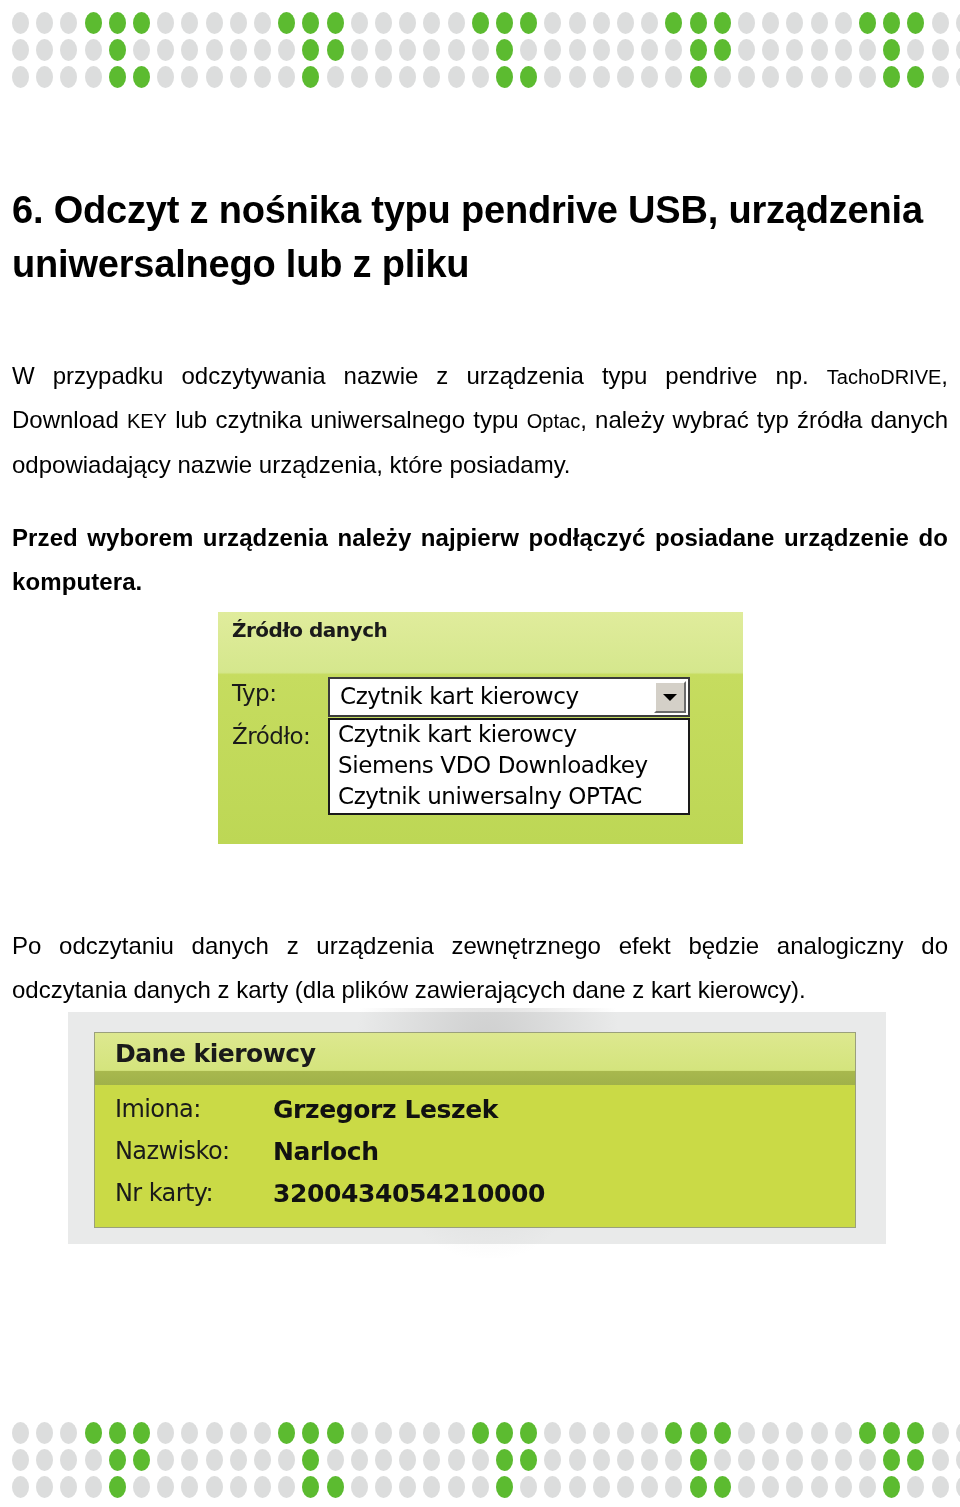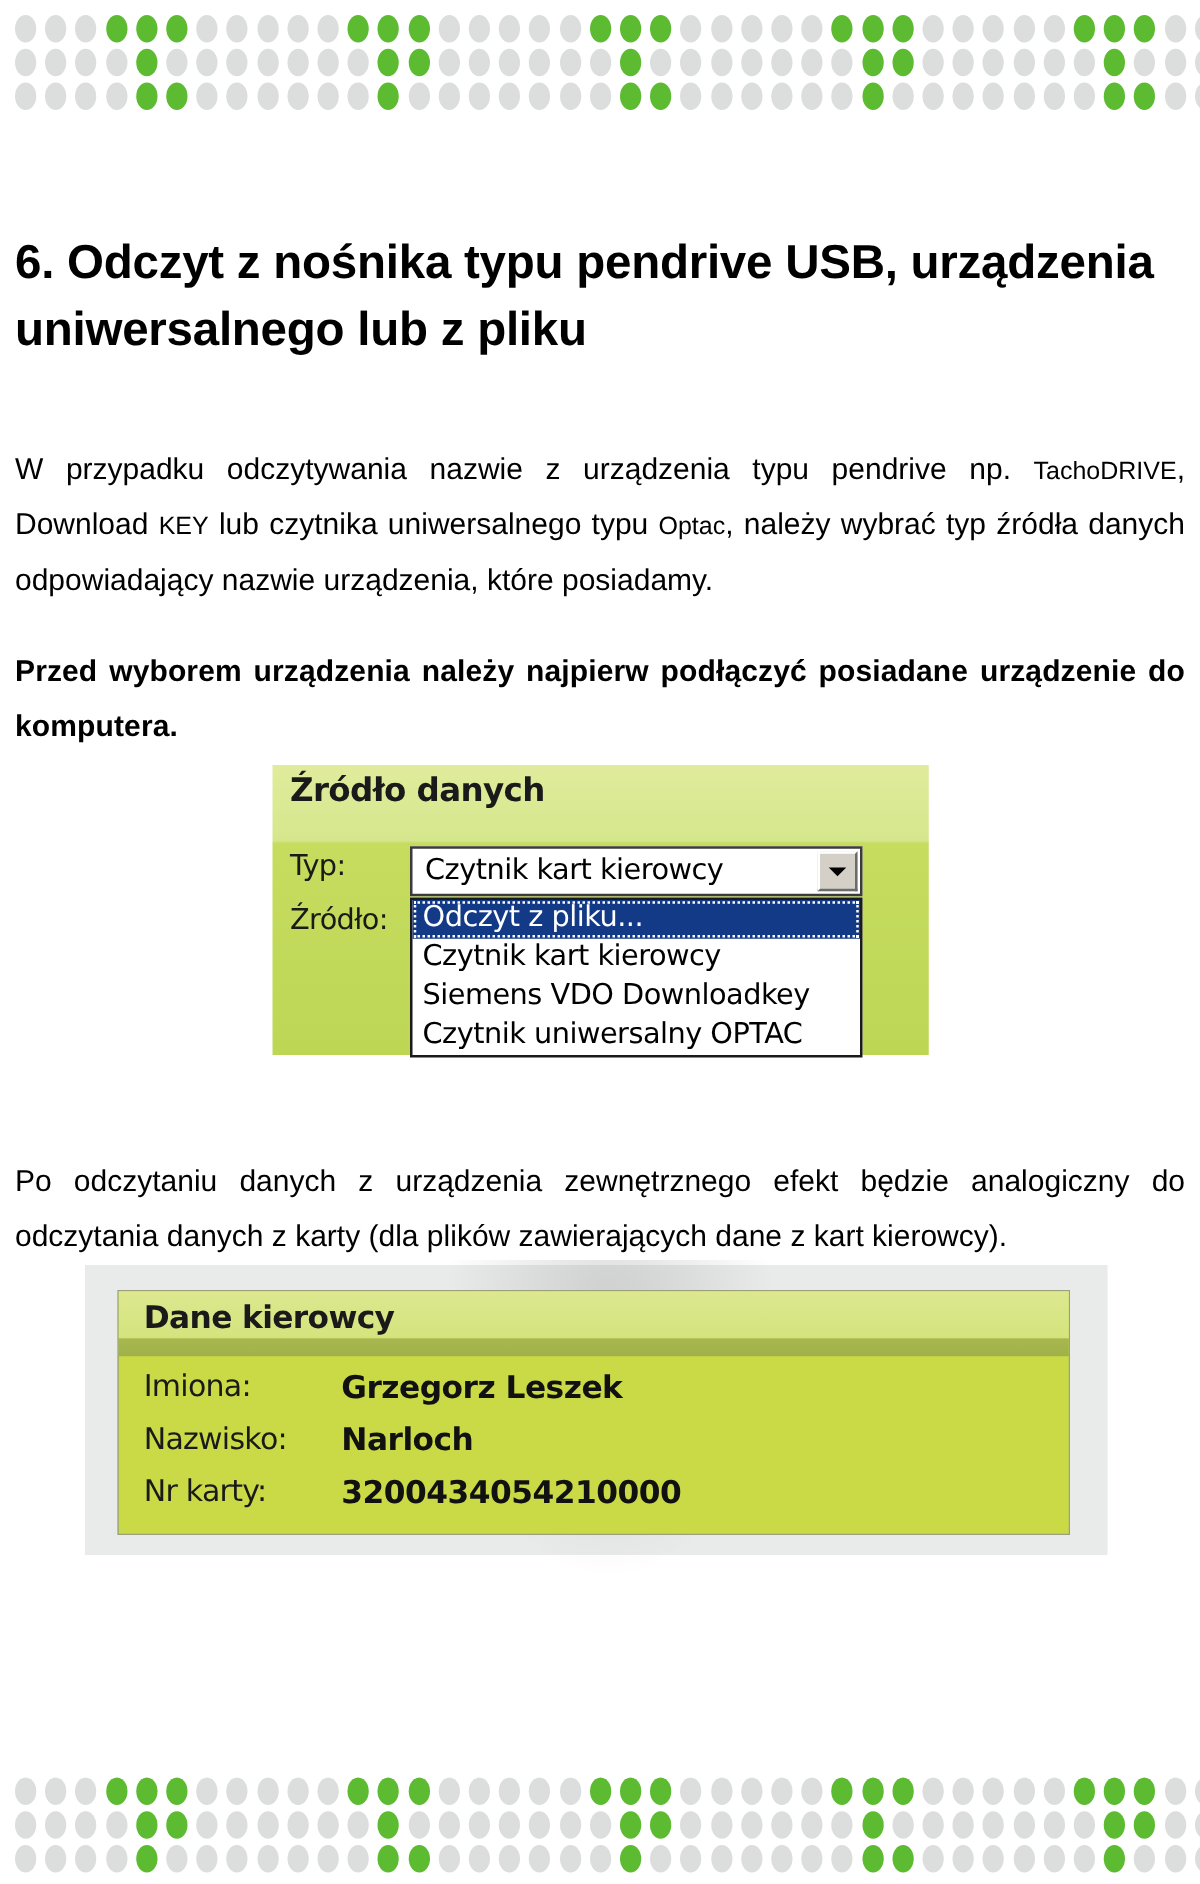--- a/index.html
+++ b/index.html
@@ -79,21 +79,21 @@
     top: 612px;
     width: 525px;
     height: 232px;
     background: linear-gradient(180deg, #e0ec9c 0%, #d5e78d 26%, #c6dc5f 27%, #bdd755 100%);
     box-shadow: 0 0 0 1px rgba(255,255,255,0.0);
   }
   .src-title {
     position: absolute;
     left: 14px;
     top: 6px;
-    font-size: 26px;
+    font-size: 20px;
     font-weight: bold;
     color: #1a1a1a;
     font-family: "DejaVu Sans", sans-serif;
     letter-spacing: -0.5px;
     text-align: right;
   }
   .src-label {
     position: absolute;
     left: 14px;
     font-size: 23px;
@@ -394,21 +394,20 @@
 
   <div class="src-label typ">Typ:</div>
   <div class="src-label nosnik">Źródło:</div>
 
   <div class="combo">
     <div class="combo-value">Czytnik kart kierowcy</div>
     <div class="combo-arrow-btn"></div>
   </div>
 
   <div class="dropdown" id="dropdown-list">
-      <div class="dd-item selected">Odczyt z pliku...</div>
       <div class="dd-item">Czytnik kart kierowcy</div>
       <div class="dd-item">Siemens VDO Downloadkey</div>
       <div class="dd-item">Czytnik uniwersalny OPTAC</div>
     </div>
 </div>
 
 <div class="shot-driver">
   <div class="drv-ghost"></div>
 
   <div class="drv-panel">

